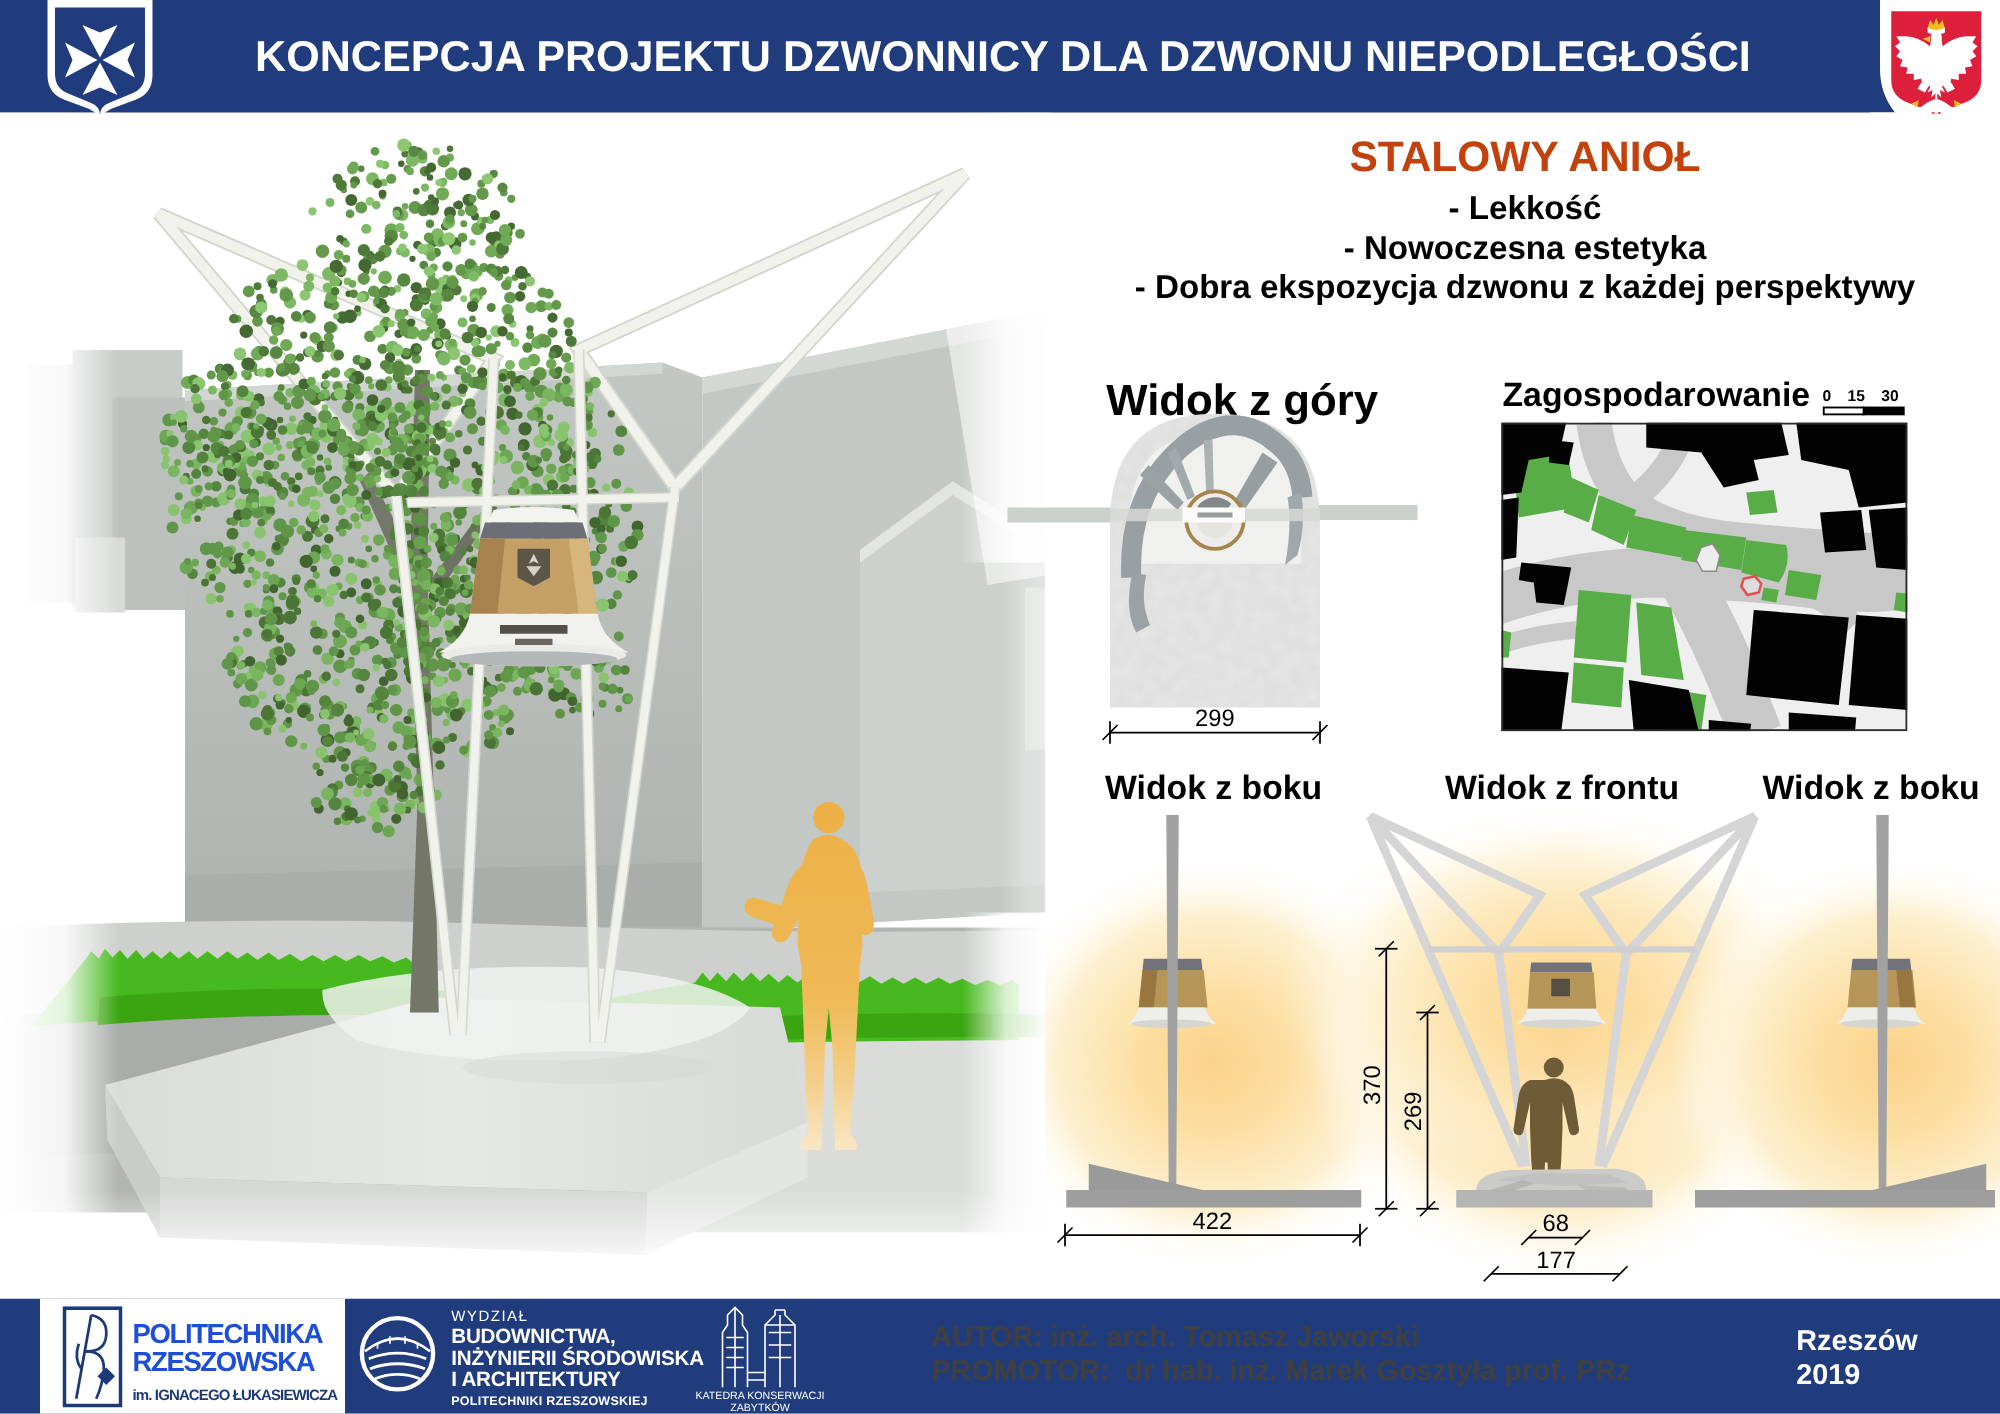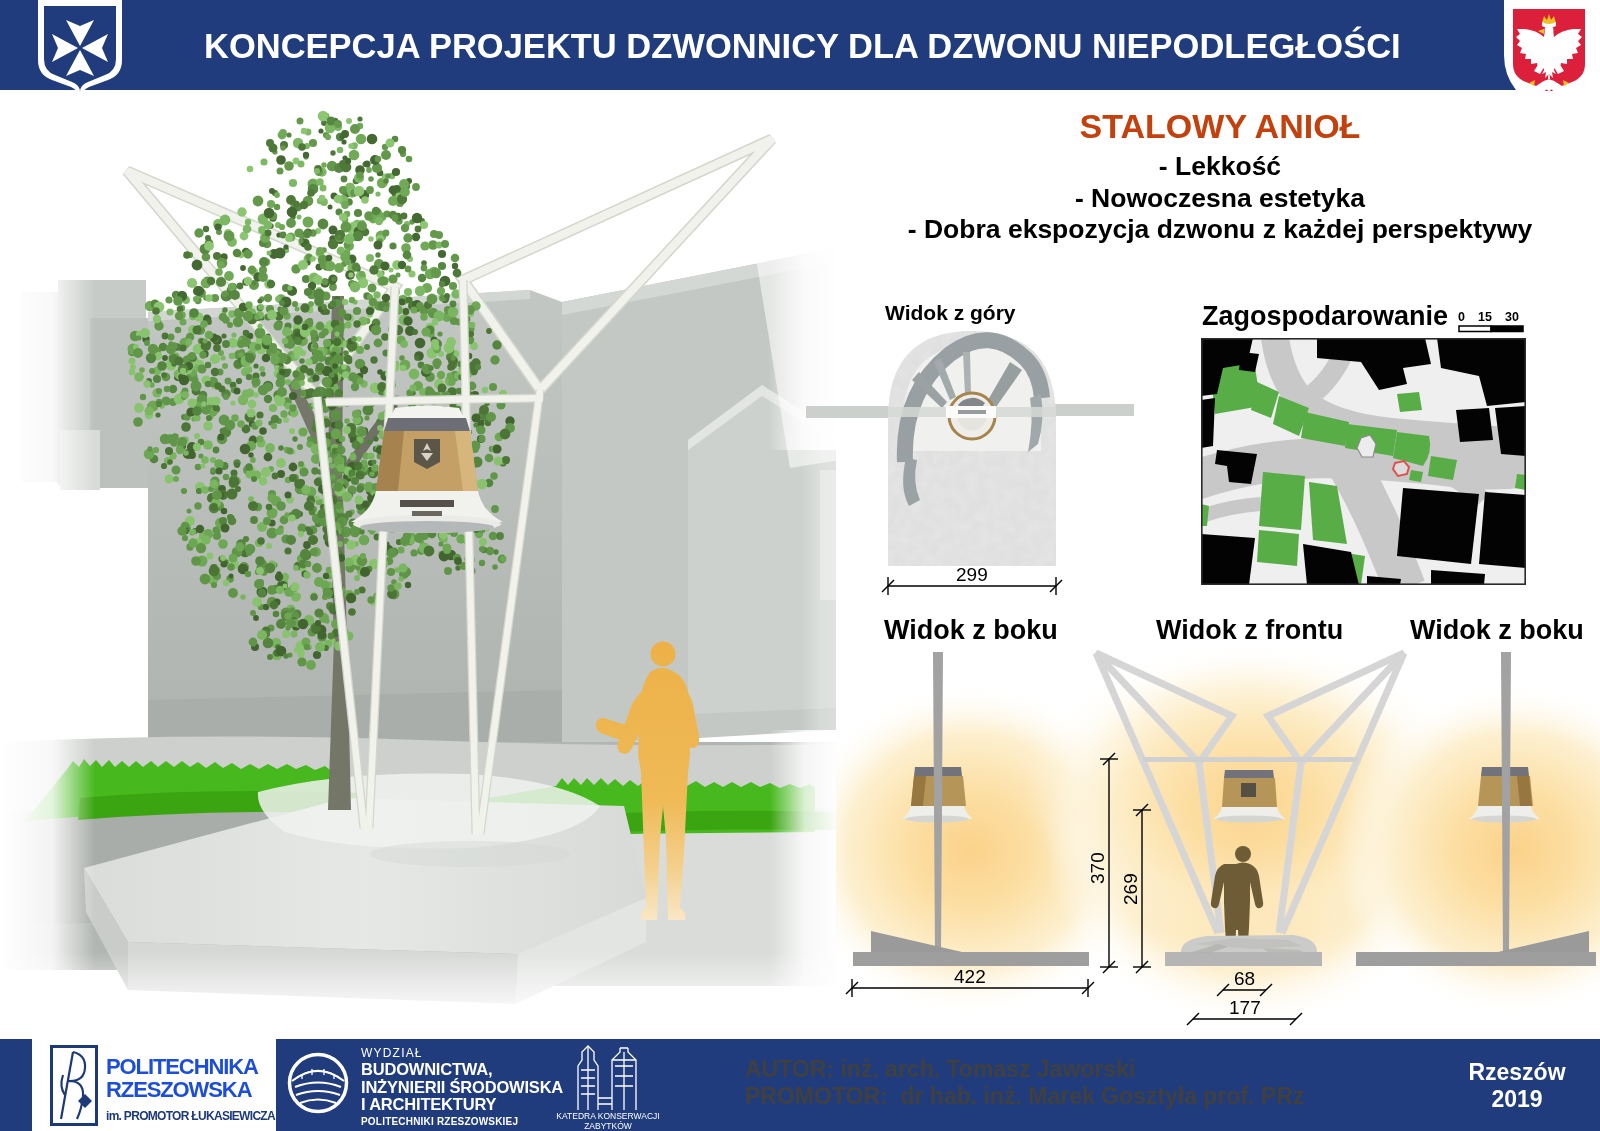--- a/index.html
+++ b/index.html
@@ -2222,21 +2222,21 @@
 <rect x="770" y="730" width="70" height="310" fill="url(#fogR)"></rect>
 <rect x="0" y="952" width="840" height="100" fill="url(#fogB)"></rect>
 <rect x="0" y="1035" width="840" height="17" fill="#fff"></rect>
 
 </svg>
 
 <div class="abs b" style="left:900px;top:107px;width:640px;text-align:center;color:#c2410c;font-size:34px">STALOWY ANIOŁ</div>
 
 <div class="abs b" style="left:820px;top:151px;width:800px;text-align:center;color:#000;font-size:26.5px;line-height:31.5px">- Lekkość<br>- Nowoczesna estetyka<br>- Dobra ekspozycja dzwonu z każdej perspektywy</div>
 
-<div class="abs b" style="left:885px;top:301px;font-size:21px">Widok z góry</div>
+<div class="abs b" style="left:885px;top:301px;font-size:35px">Widok z góry</div>
 
 <div class="abs b" style="left:1202px;top:301px;font-size:27px">Zagospodarowanie</div>
 
 <svg class="abs" style="left:1452px;top:306px" width="80" height="32" viewBox="0 0 80 32">
 <text x="6" y="15" font-size="12.5" font-weight="bold" font-family="Liberation Sans">0</text>
 <text x="26" y="15" font-size="12.5" font-weight="bold" font-family="Liberation Sans">15</text>
 <text x="53" y="15" font-size="12.5" font-weight="bold" font-family="Liberation Sans">30</text>
 <rect x="7" y="20" width="32" height="5.5" fill="#fff" stroke="#000" stroke-width="1.5"></rect>
 <rect x="39" y="20" width="32" height="5.5" fill="#000" stroke="#000" stroke-width="1.5"></rect>
 </svg>
@@ -2467,21 +2467,21 @@
 <g stroke="#1d3a78" stroke-width="2.2" fill="none">
 <path d="M11 74 L23 7"></path>
 <path d="M23 7 q13 3 12 16 q-1 14 -17 13"></path>
 <path d="M19 36 q15 0 14 15 q-1 12 -6 23"></path>
 <path d="M15 50 q-6 -8 -2 -20"></path>
 </g>
 <path d="M28 56 l7 -7 l7 7 l-7 7 Z" fill="#1d3a78"></path>
 </svg>
 
 <div class="abs b" style="left:106px;top:1056px;font-size:22px;color:#1d4ed8;line-height:22.5px;letter-spacing:-1.1px">POLITECHNIKA<br>RZESZOWSKA</div>
-<div class="abs b" style="left:106px;top:1109px;font-size:12px;color:#1d3a78;letter-spacing:-0.7px">im. PROMOTOR ŁUKASIEWICZA</div>
+<div class="abs b" style="left:106px;top:1109px;font-size:12px;color:#1d3a78;letter-spacing:-0.7px">im. IGNACEGO ŁUKASIEWICZA</div>
 
 <svg class="abs" style="left:286px;top:1051px" width="64" height="64" viewBox="0 0 64 64">
 <circle cx="32" cy="32" r="28.5" fill="none" stroke="#fff" stroke-width="3.5"></circle>
 <path d="M6 30 q26 -20 52 0" stroke="#fff" stroke-width="2" fill="none"></path>
 <path d="M12 26 q20 -13 40 0" stroke="#fff" stroke-width="1.5" fill="none"></path>
 <path d="M16 23 l0 5 M26 18 l0 6 M38 18 l0 6 M48 23 l0 5" stroke="#fff" stroke-width="1.3"></path>
 <path d="M9 36 q23 -9 46 0 M10 44 q22 -8 44 0 M14 52 q18 -7 36 0" stroke="#fff" stroke-width="2.2" fill="none"></path>
 </svg>
 
 <div class="abs" style="left:361px;top:1046px;color:#fff">
@@ -2496,13 +2496,13 @@
 <path d="M13 26 h14 M13 34 h14 M13 42 h14 M13 50 h14 M20 2 L20 66"></path>
 <path d="M44 66 L44 16 L52 8 L52 4 M52 4 L60 4 M60 4 L60 8 L68 16 L68 66"></path>
 <path d="M47 22 h18 M47 32 h18 M47 42 h18 M56 8 L56 66 M44 16 L68 16"></path>
 <path d="M30 54 h14 M30 60 h14"></path>
 </g>
 </svg>
 <div class="abs" style="left:550px;top:1112px;width:116px;text-align:center;color:#fff;font-size:8.5px;line-height:9.5px;white-space:nowrap">KATEDRA KONSERWACJI<br>ZABYTKÓW</div>
 
 <div class="abs b" style="left:745px;top:1056px;color:#404040;font-size:23px;line-height:26.5px">AUTOR: inż. arch. Tomasz Jaworski<br>PROMOTOR:&nbsp; dr hab. inż. Marek Gosztyła prof. PRz</div>
 
-<div class="abs b" style="left:1437px;top:1059px;width:160px;text-align:center;color:#fff;font-size:23px;line-height:26.5px">Rzeszów<br>2019</div>
+<div class="abs b" style="left:1437px;top:1059px;width:160px;text-align:left;color:#fff;font-size:23px;line-height:26.5px">Rzeszów<br>2019</div>
 
 </body></html>

